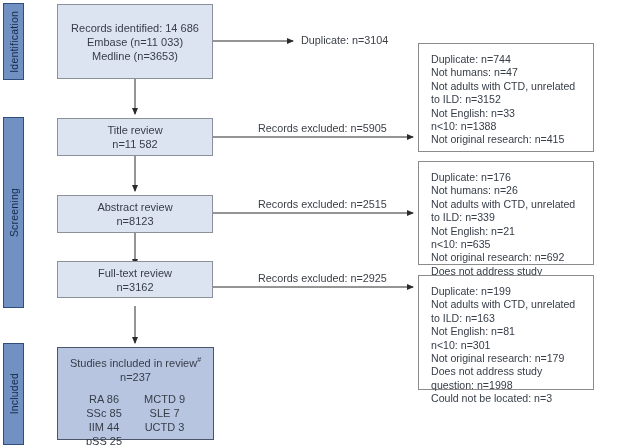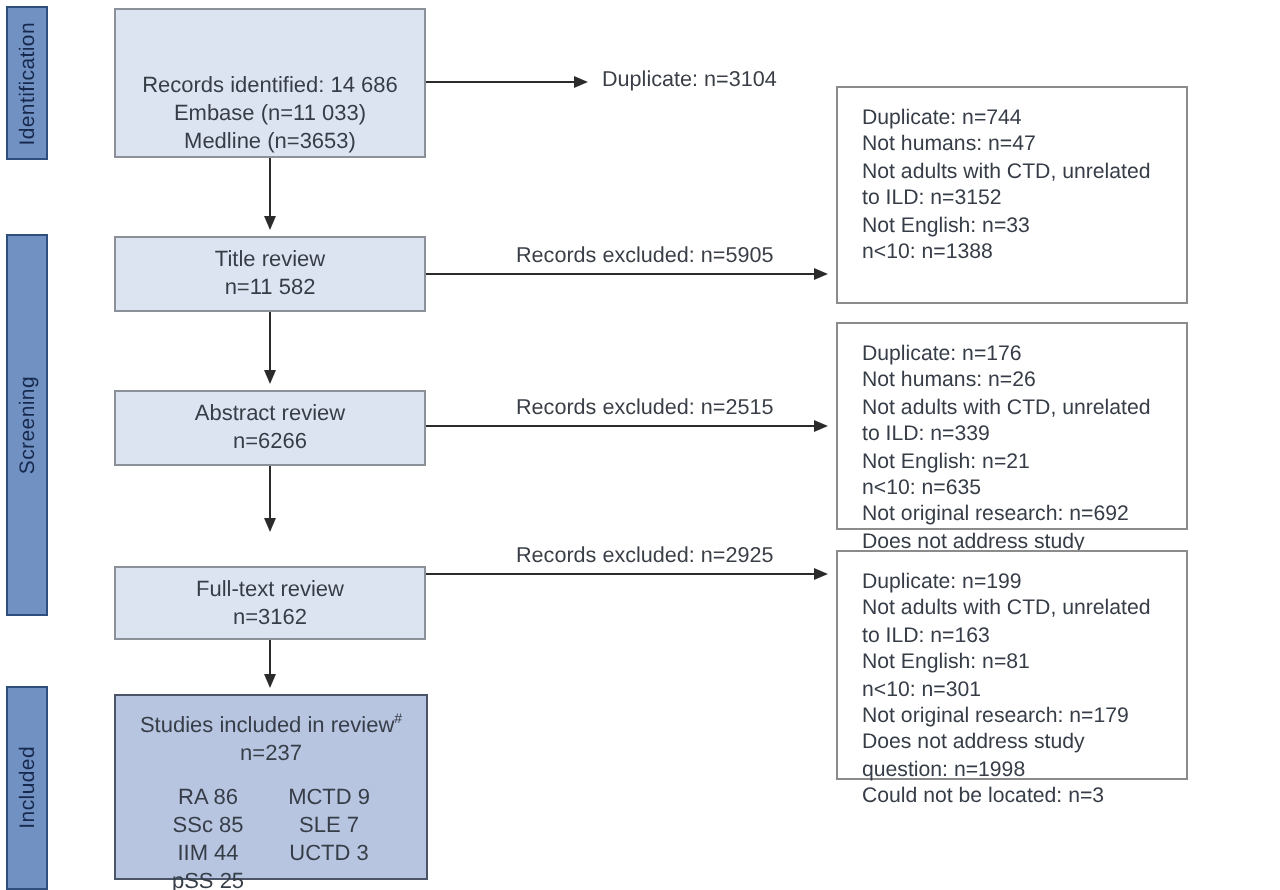--- a/index.html
+++ b/index.html
@@ -53,37 +53,37 @@
     <line x1="135" y1="79" x2="135" y2="114" stroke="#2b2b2b" stroke-width="1" marker-end="url(#ah)"></line>
     <line x1="135" y1="156" x2="135" y2="191" stroke="#2b2b2b" stroke-width="1" marker-end="url(#ah)"></line>
     <line x1="135" y1="233" x2="135" y2="265" stroke="#2b2b2b" stroke-width="1" marker-end="url(#ah)"></line>
     <line x1="135" y1="306" x2="135" y2="343" stroke="#2b2b2b" stroke-width="1" marker-end="url(#ah)"></line>
     <line x1="213" y1="41" x2="293" y2="41" stroke="#2b2b2b" stroke-width="1" marker-end="url(#ah)"></line>
     <line x1="213" y1="137" x2="413" y2="137" stroke="#2b2b2b" stroke-width="1" marker-end="url(#ah)"></line>
     <line x1="213" y1="213" x2="413" y2="213" stroke="#2b2b2b" stroke-width="1" marker-end="url(#ah)"></line>
     <line x1="213" y1="287" x2="413" y2="287" stroke="#2b2b2b" stroke-width="1" marker-end="url(#ah)"></line>
   </svg>
 
-  <div class="flowbox" style="top:4px;height:75px;justify-content:flex-end;">
+  <div class="flowbox" style="top:4px;height:75px;">
     <div>Records identified: 14 686</div>
     <div>Embase (n=11 033)</div>
     <div>Medline (n=3653)</div>
   </div>
 
   <div class="flowbox" style="top:118px;height:38px;text-align:right;">
     <div>Title review</div>
     <div>n=11 582</div>
   </div>
 
   <div class="flowbox" style="top:195px;height:38px;">
     <div>Abstract review</div>
-    <div>n=6266</div>
+    <div>n=8123</div>
   </div>
 
-  <div class="flowbox" style="top:283px;height:37px;">
+  <div class="flowbox" style="top:261px;height:37px;">
     <div>Full-text review</div>
     <div>n=3162</div>
   </div>
 
   <div class="flowbox included" style="top:347px;height:93px;">
     <div>
       <span>Studies included in review</span><sup>#</sup>
     </div>
     <div>n=237</div>
     <div class="cols">
@@ -105,20 +105,21 @@
   <div class="hlabel" style="left:258px;top:122px;">Records excluded: n=5905</div>
   <div class="hlabel" style="left:258px;top:198px;">Records excluded: n=2515</div>
   <div class="hlabel" style="left:258px;top:272px;">Records excluded: n=2925</div>
 
   <div class="exclbox" style="top:43px;height:109px;">
     <div>Duplicate: n=744</div>
     <div>Not humans: n=47</div>
     <div>Not adults with CTD, unrelated to ILD: n=3152</div>
     <div>Not English: n=33</div>
     <div>n&lt;10: n=1388</div>
+    <div>Not original research: n=415</div>
   </div>
 
   <div class="exclbox" style="top:161px;height:104px;">
     <div>Duplicate: n=176</div>
     <div>Not humans: n=26</div>
     <div>Not adults with CTD, unrelated to ILD: n=339</div>
     <div>Not English: n=21</div>
     <div>n&lt;10: n=635</div>
     <div>Not original research: n=692</div>
     <div>Does not address study question: n=626</div>

